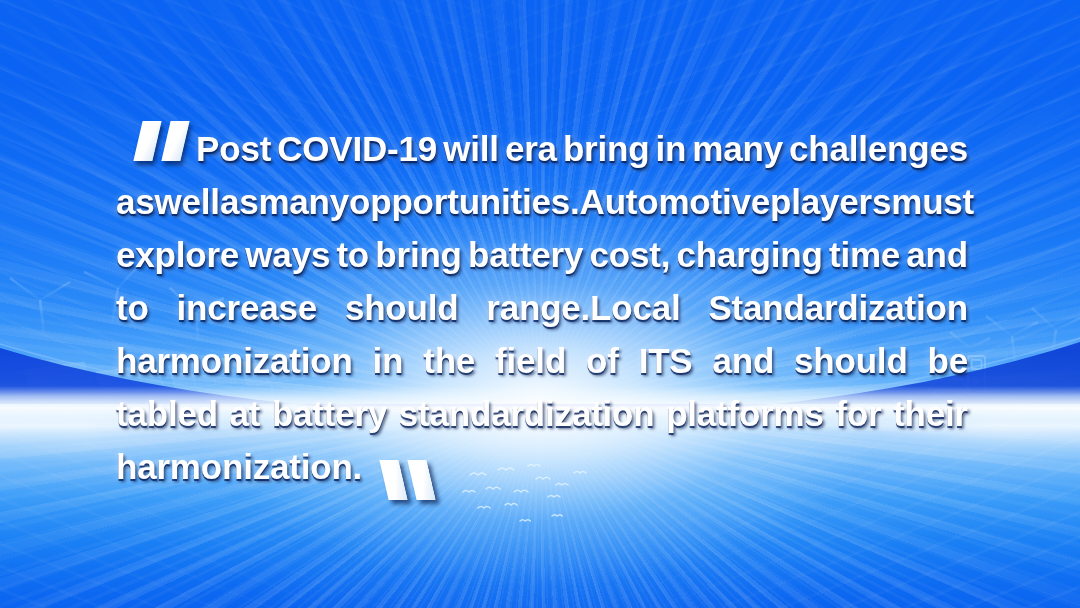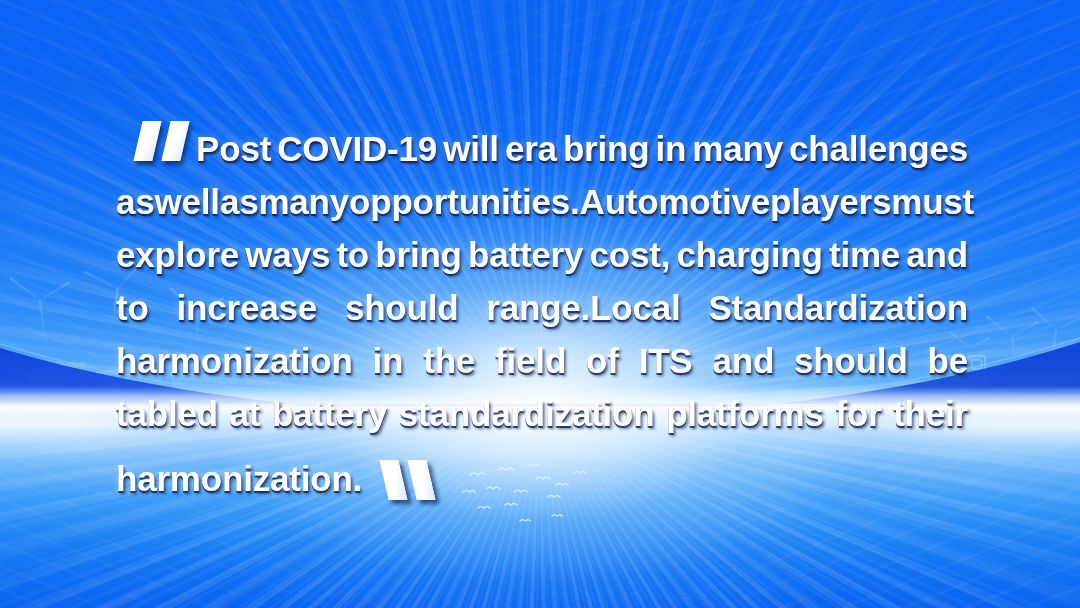--- a/index.html
+++ b/index.html
@@ -126,21 +126,21 @@
     font-weight: 600;
     letter-spacing: -0.2px;
     white-space: pre;
     text-shadow:
       0 2px 0 rgba(4,30,90,0.72),
       2px 3px 3px rgba(3,22,70,0.60),
       0 0 9px rgba(255,255,255,0.28);
   }
   
   .qline.justify { justify-content: space-between; }
-  .qline.flow    { justify-content: flex-start; margin-top: 12px; }
+  .qline.flow    { justify-content: flex-start; }
   .qline .w { display: inline-block; }
 
   
   .lead-gap { display: inline-block; width: 74px; }
 
   
   .qmark { position: absolute; pointer-events: none; }
   .qmark .bar {
     position: absolute;
     width: 19px; height: 40px;

